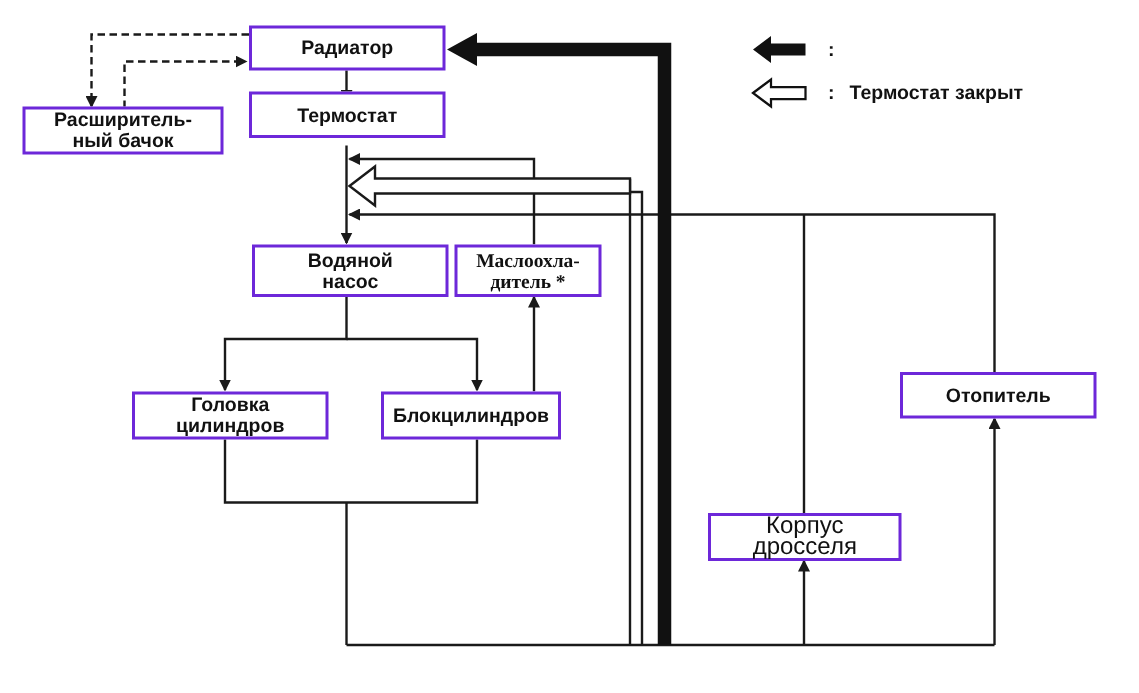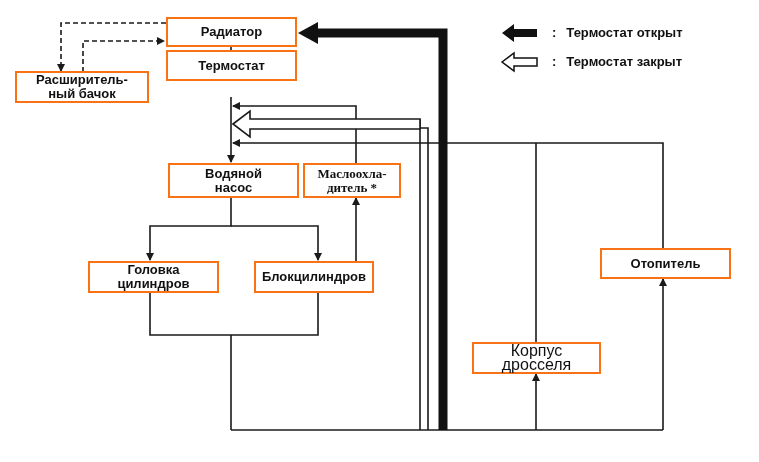--- a/index.html
+++ b/index.html
@@ -1,19 +1,19 @@
 <!DOCTYPE html>
 <html><head>
 <meta charset="utf-8">
 <style>
   html, body { margin:0; padding:0; background:#ffffff; }
   body { width:759px; height:462px; position:relative; overflow:hidden;
          font-family:"Liberation Sans", sans-serif; color:#111; }
   svg.wires { position:absolute; left:0; top:0; }
-  .box { position:absolute; border:2px solid #f97316; background:#fff; box-sizing:border-box;
+  .box { position:absolute; border:2px solid #6d28d9; background:#fff; box-sizing:border-box;
          display:flex; align-items:center; justify-content:center; text-align:center;
          font-weight:bold; font-size:13px; line-height:14px; color:#111; }
   .box.light { font-weight:normal; font-size:16px; }
   .legend-row { position:absolute; display:flex; align-items:center; font-weight:bold; font-size:13px; color:#111; }
   .legend-row .colon { margin:0 10px 0 8px; }
 </style>
 </head>
 <body>
 
 <svg class="wires" width="759" height="462" viewBox="0 0 759 462">
@@ -61,21 +61,21 @@
   <path d="M443,430 L443,33 L315,33" stroke="#111" stroke-width="9" fill="none"></path>
   <path d="M298,33 L318,22 L318,44 Z" fill="#111"></path>
 
   <path d="M502,33 L514,24 L514,29 L537,29 L537,37 L514,37 L514,42 Z" fill="#111"></path>
   <path d="M502,62 L514,53 L514,58 L537,58 L537,66 L514,66 L514,71 Z" fill="#fff" stroke="#111" stroke-width="1.5"></path>
 </svg>
 
 <div class="box" style="left:166px;top:17px;width:131px;height:30px;">
   <span>Радиатор</span>
 </div>
-<div class="box" style="left:166px;top:50px;width:131px;height:31px;">
+<div class="box" style="left:166px;top:61px;width:131px;height:31px;">
   <span>Термостат</span>
 </div>
 <div class="box" style="left:15px;top:71px;width:134px;height:32px;flex-direction:column;">
   <span>Расшири­тель-</span>
   <span>ный бачок</span>
 </div>
 <div class="box" style="left:168px;top:163px;width:131px;height:35px;flex-direction:column;">
   <span>Водяной</span>
   <span>насос</span>
 </div>
@@ -93,18 +93,17 @@
 </div>
 <div class="box" style="left:600px;top:248px;width:131px;height:31px;">
   <span>Отопитель</span>
 </div>
 <div class="box light" style="left:472px;top:342px;width:129px;height:32px;">
   <span>Корпус дросселя</span>
 </div>
 
 <div class="legend-row" style="left:544px;top:25px;">
   <span class="colon">:</span>
-  <span>Термостат открыт</span>
 </div>
 <div class="legend-row" style="left:544px;top:54px;">
   <span class="colon">:</span>
   <span>Термостат закрыт</span>
 </div>
 
 </body></html>

